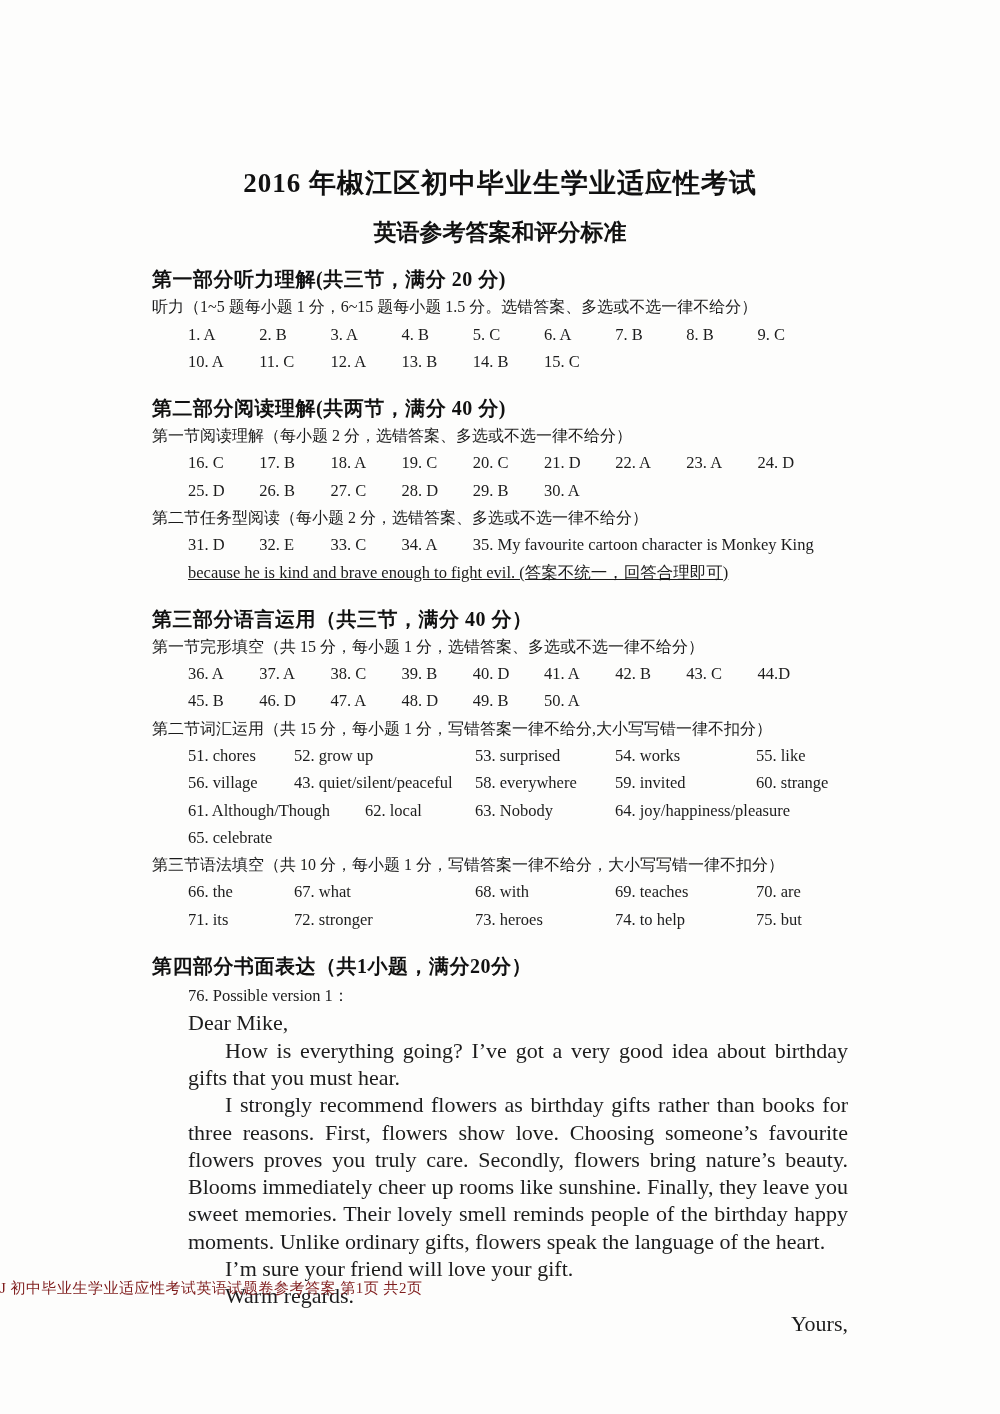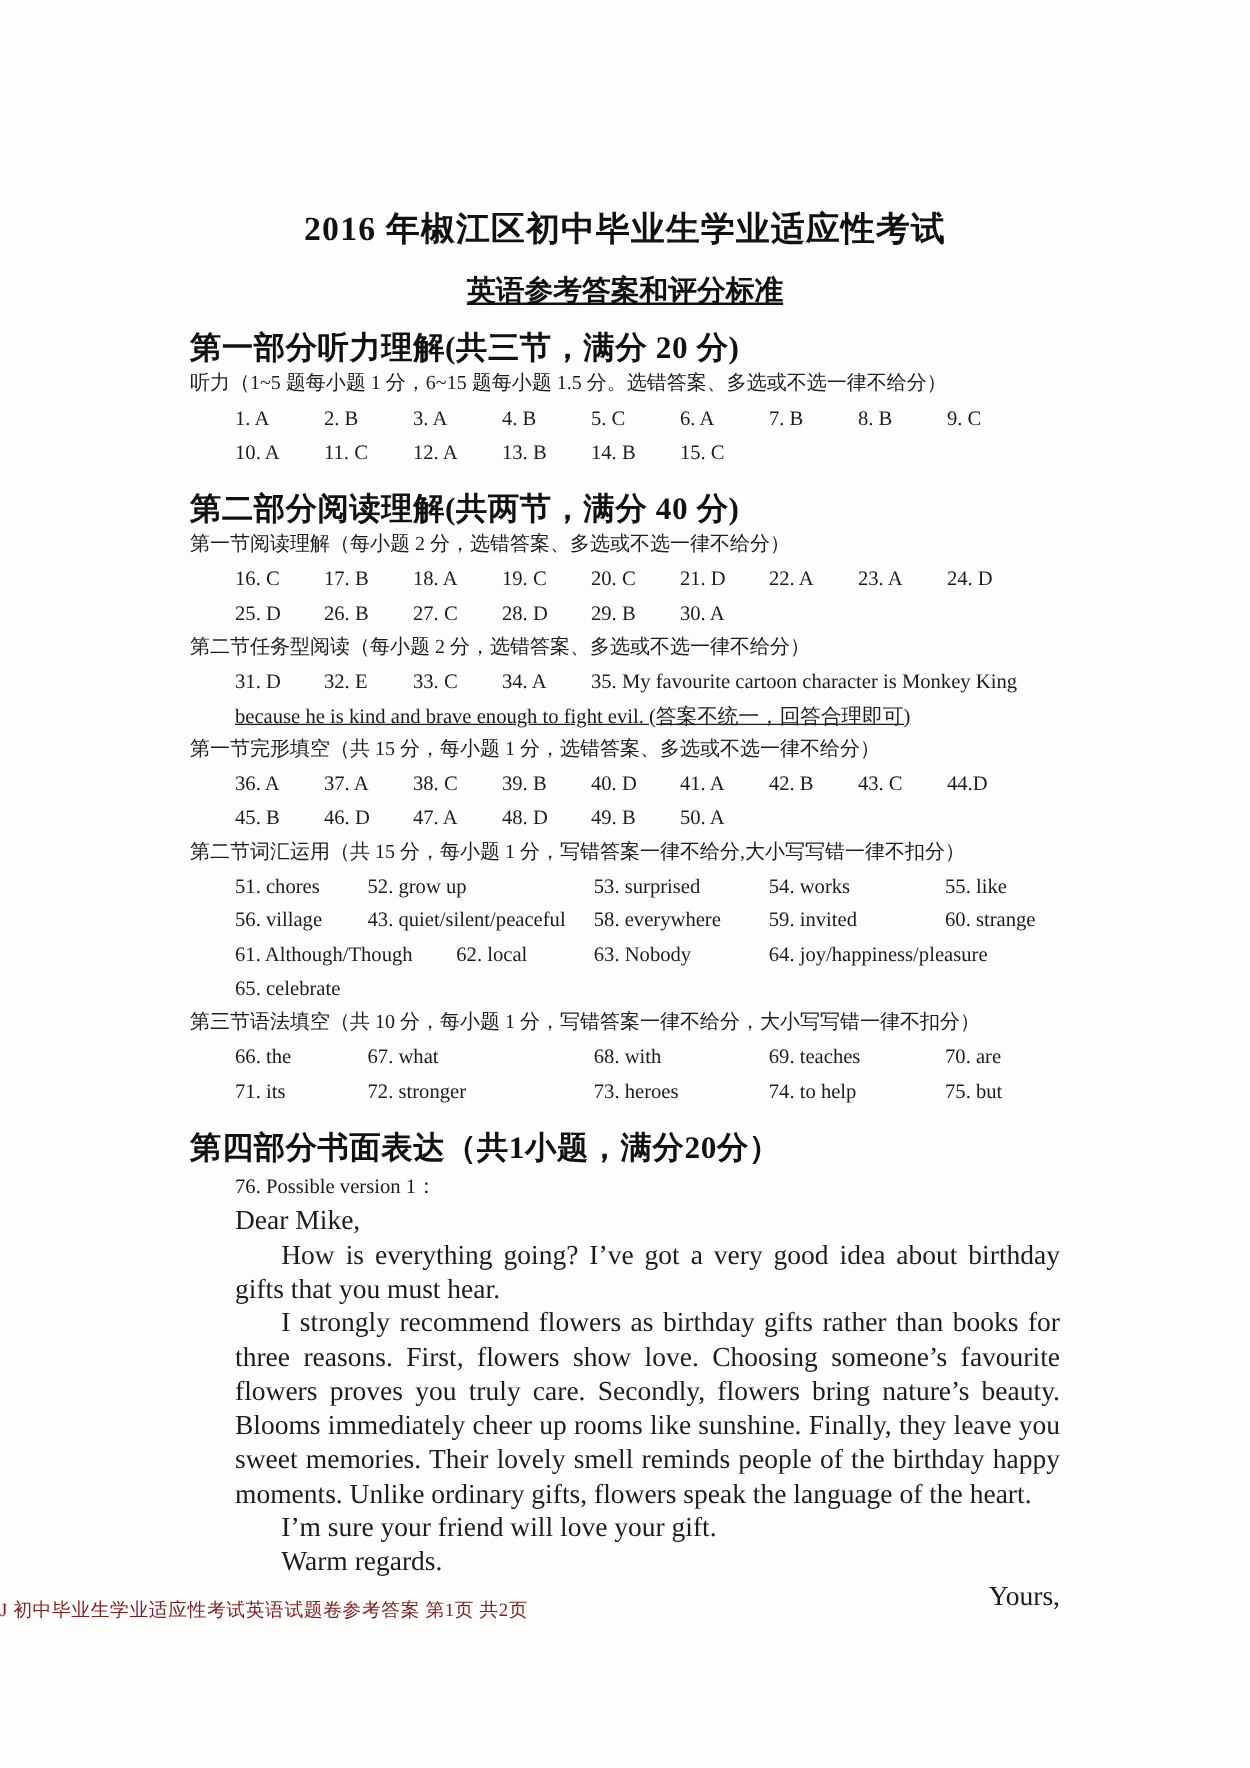--- a/index.html
+++ b/index.html
@@ -12,24 +12,24 @@
     font-family:"Liberation Serif","DejaVu Serif",serif;
     color:#1c1c1c;
     overflow:hidden;
   }
   .title{
     text-align:center;font-size:27px;font-weight:bold;
     line-height:30px;letter-spacing:1px;color:#111;
   }
   .subtitle{
     text-align:center;font-size:23px;font-weight:bold;
-    margin-top:22px;margin-bottom:12px;line-height:26px;color:#111;text-decoration:underline;
+    margin-top:22px;margin-bottom:12px;line-height:26px;color:#111;
   }
   .part-heading{
-    font-size:25px;font-weight:bold;line-height:28px;margin-top:19px;color:#111;
+    font-size:20px;font-weight:bold;line-height:28px;margin-top:19px;color:#111;
     letter-spacing:.5px;
   }
   .note{font-size:16px;line-height:27.5px;}
   .ans-row{
     margin-left:36px;font-size:16.5px;line-height:27.2px;white-space:nowrap;
   }
   .ans-row span{display:inline-block;}
   .letters span{width:71.2px;}
   .letters span:last-child{width:auto;}
   .words span:nth-child(1){width:106px;}
@@ -71,20 +71,21 @@
   <div class="ans-row letters"><span>10. A</span><span>11. C</span><span>12. A</span><span>13. B</span><span>14. B</span><span>15. C</span></div>
 
   <div class="part-heading">第二部分阅读理解(共两节，满分 40 分)</div>
   <div class="note">第一节阅读理解（每小题 2 分，选错答案、多选或不选一律不给分）</div>
   <div class="ans-row letters"><span>16. C</span><span>17. B</span><span>18. A</span><span>19. C</span><span>20. C</span><span>21. D</span><span>22. A</span><span>23. A</span><span>24. D</span></div>
   <div class="ans-row letters"><span>25. D</span><span>26. B</span><span>27. C</span><span>28. D</span><span>29. B</span><span>30. A</span></div>
   <div class="note">第二节任务型阅读（每小题 2 分，选错答案、多选或不选一律不给分）</div>
   <div class="ans-row letters"><span>31. D</span><span>32. E</span><span>33. C</span><span>34. A</span><span>35. My favourite cartoon character is Monkey King</span></div>
   <div class="continuation">because he is kind and brave enough to fight evil. (答案不统一，回答合理即可)</div>
 
+  <div class="part-heading">第三部分语言运用（共三节，满分 40 分）</div>
   <div class="note">第一节完形填空（共 15 分，每小题 1 分，选错答案、多选或不选一律不给分）</div>
   <div class="ans-row letters"><span>36. A</span><span>37. A</span><span>38. C</span><span>39. B</span><span>40. D</span><span>41. A</span><span>42. B</span><span>43. C</span><span>44.D</span></div>
   <div class="ans-row letters"><span>45. B</span><span>46. D</span><span>47. A</span><span>48. D</span><span>49. B</span><span>50. A</span></div>
   <div class="note">第二节词汇运用（共 15 分，每小题 1 分，写错答案一律不给分,大小写写错一律不扣分）</div>
   <div class="ans-row words"><span>51. chores</span><span>52. grow up</span><span>53. surprised</span><span>54. works</span><span>55. like</span></div>
   <div class="ans-row words"><span>56. village</span><span>43. quiet/silent/peaceful</span><span>58. everywhere</span><span>59. invited</span><span>60. strange</span></div>
   <div class="ans-row words-alt"><span>61. Although/Though</span><span>62. local</span><span>63. Nobody</span><span>64. joy/happiness/pleasure</span></div>
   <div class="ans-row words"><span>65. celebrate</span></div>
   <div class="note">第三节语法填空（共 10 分，每小题 1 分，写错答案一律不给分，大小写写错一律不扣分）</div>
   <div class="ans-row words"><span>66. the</span><span>67. what</span><span>68. with</span><span>69. teaches</span><span>70. are</span></div>

